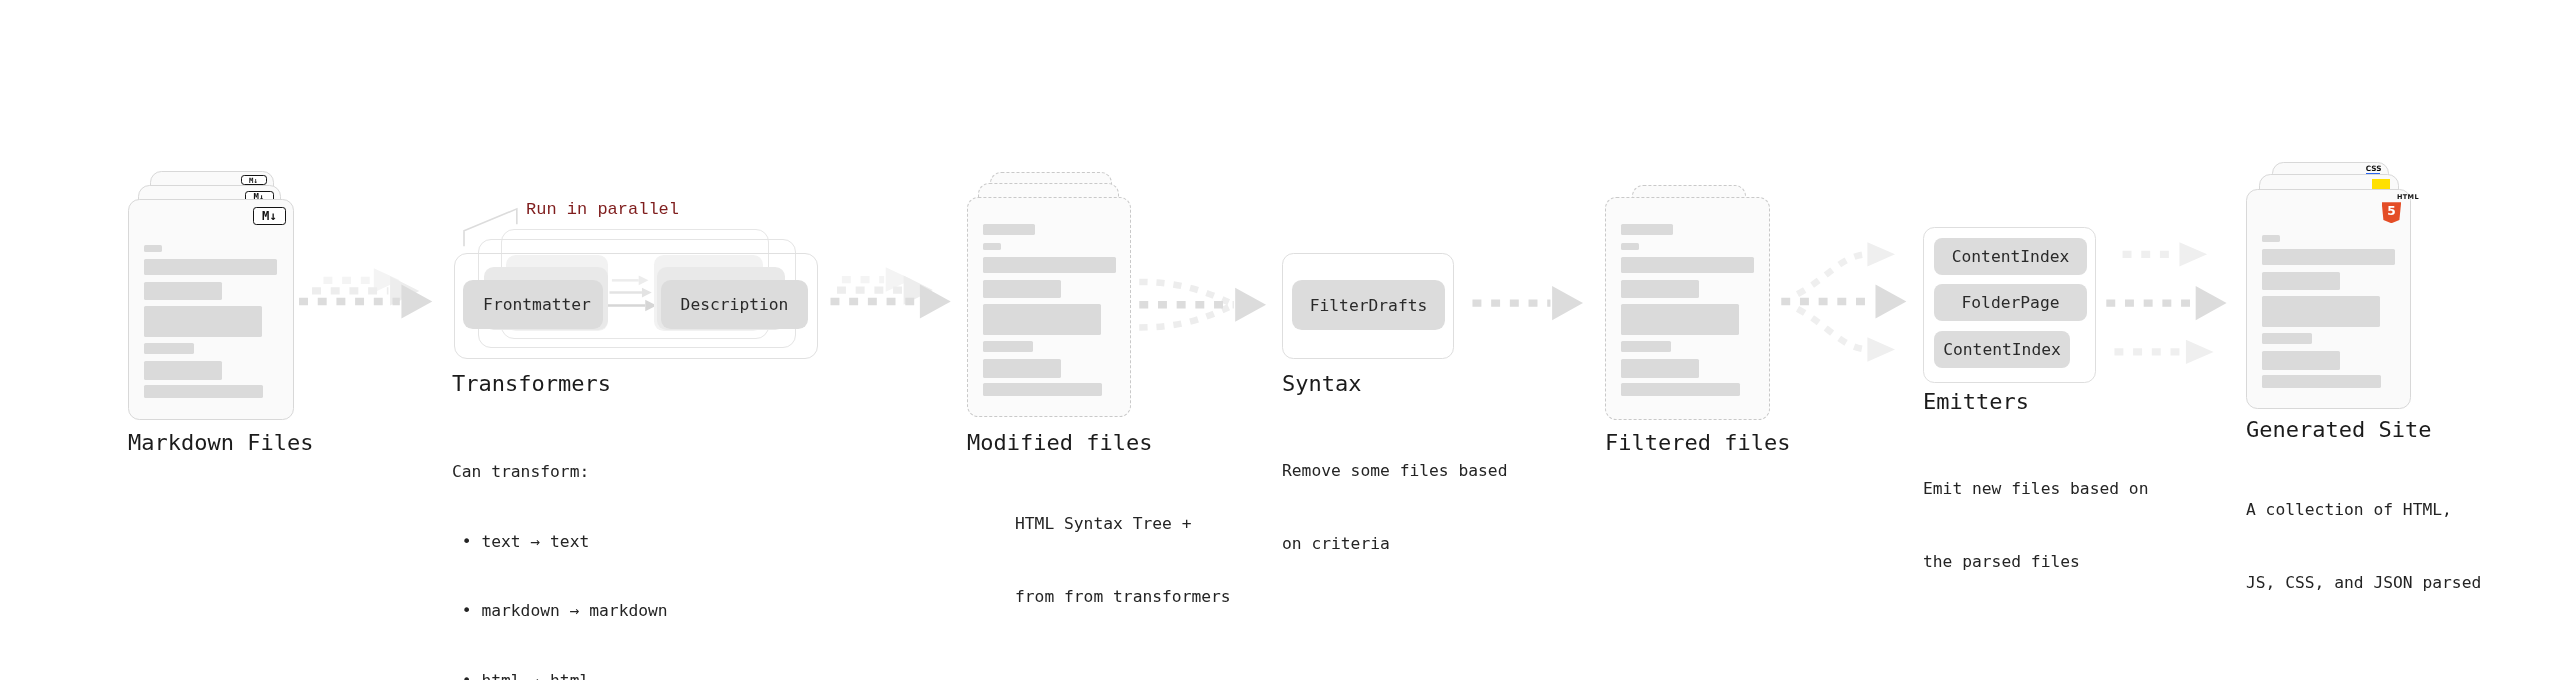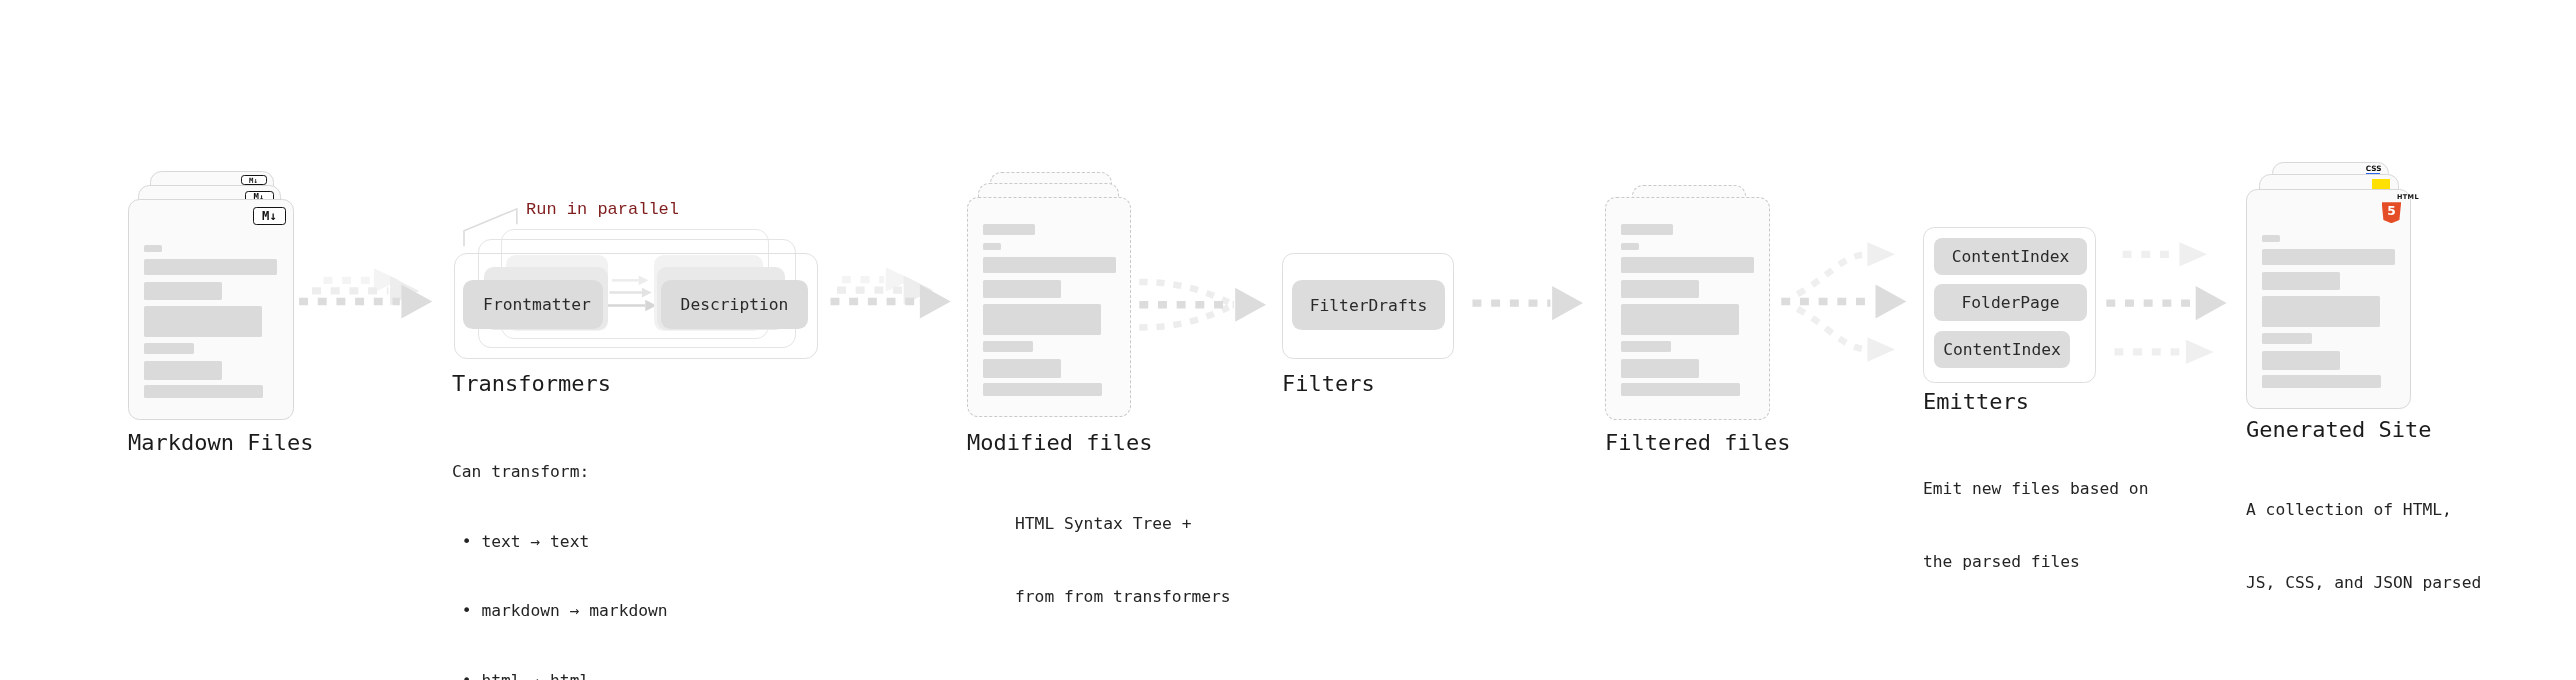--- a/index.html
+++ b/index.html
@@ -173,21 +173,25 @@
       <div class="bar"></div>
   </div>
   <div class="h1" style="left:967px;top:429px;">Modified files</div>
   <div class="sub" style="left:967px;top:463px;margin-left:48px;">
     <div>HTML Syntax Tree +</div>
     <div>from from transformers</div>
   </div>
 
   <div class="frame" style="left:1282px;top:253px;width:172px;height:106px;border-color:#dedede;border-radius:11.4px;"></div>
   <div class="pill" style="left:1292px;top:280px;width:153px;height:50px;">FilterDrafts</div>
-  <div class="h1" style="left:1282px;top:370px;">Filters</div>
+  <div class="h1" style="left:1282px;top:370px;">Syntax</div>
+  <div class="sub" style="left:1282px;top:410px;">
+    <div>Remove some files based</div>
+    <div>on criteria</div>
+  </div>
 
   <div class="doc dashed" style="left:1632px;top:185px;width:114px;height:57px;"></div>
   <div class="doc dashed" style="left:1605px;top:197px;width:165px;height:223px;">
     <div class="bar"></div>
       <div class="bar"></div>
       <div class="bar"></div>
       <div class="bar"></div>
       <div class="bar"></div>
       <div class="bar"></div>
       <div class="bar"></div>

